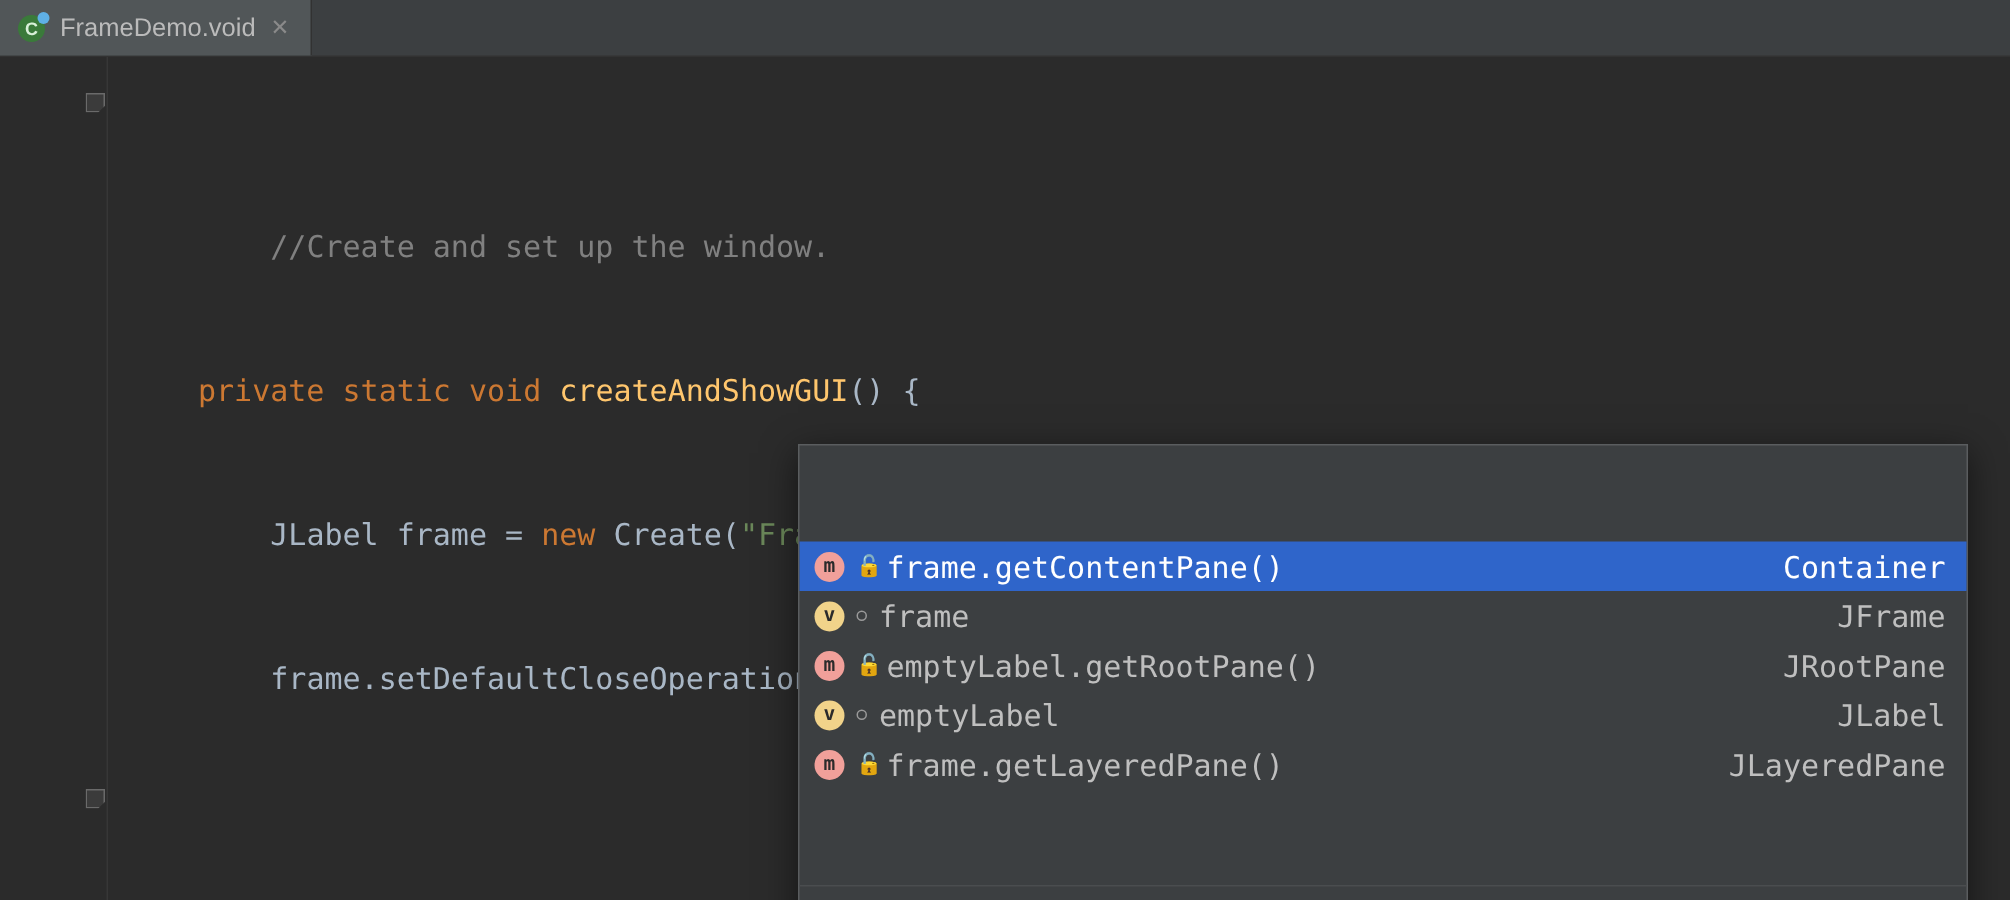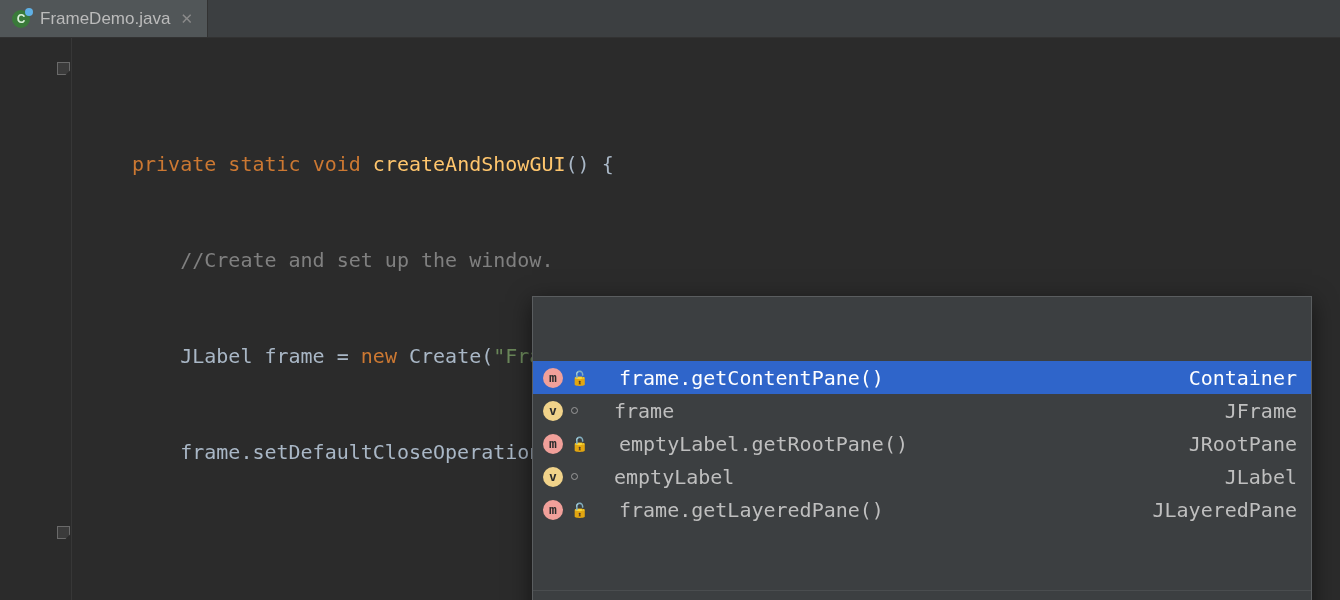--- a/index.html
+++ b/index.html
@@ -112,54 +112,54 @@
   .badge.v { background: #f1d38a; } 
   .popup .item .access {
     width: 12px; flex:none; font-size: 14px; line-height: 1;
     color: #7cae52;
   }
   .popup .item.selected .access { color: #cfe8b5; }
   .popup .item .dot {
     width: 7px; height: 7px; border-radius: 50%;
     border: 1.5px solid #9a9a9a; flex:none;
   }
-  .popup .item .label { flex: none; margin-left: 28px; }
+  .popup .item .label { flex: none; }
   .popup .item .spacer { flex: 1; }
   .popup .item .type { flex: none; text-align: right; }
   .popup .hint {
     padding: 6px 12px 8px;
     font-family: "Segoe UI", "Helvetica Neue", Arial, sans-serif;
     font-size: 16px;
     color: #9a9a9a;
     display: flex; align-items: center; gap: 10px;
     border-top: 1px solid #4a4d4f;
   }
   .popup .hint .pi { color: #4aa5c4; font-style: italic; font-family: serif; font-size: 20px; }
 </style>
 </head>
 <body>
 
 <div class="tabbar">
   <div class="tab">
     <span class="file-icon">C</span>
-    <span>FrameDemo.java</span>
+    <span>FrameDemo.void</span>
     <span class="close">✕</span>
   </div>
 </div>
 
 <div class="editor">
   <div class="gutter">
     <span class="fold-mark" style="top:24px"></span>
     <span class="fold-mark" style="top:488px"></span>
   </div>
 
   <div class="code">
     
+    <div class="line">    <span class="cmt">//Create and set up the window.</span></div>
     <div class="line"><span class="kw">private</span> <span class="kw">static</span> <span class="kw">void</span> <span style="color:#ffc66d">createAndShowGUI</span><span>() {</span></div>
-    <div class="line">    <span class="cmt">//Create and set up the window.</span></div>
     <div class="line">    <span>JLabel frame = </span><span class="kw">new</span><span> Create(</span><span class="str">"FrameDemo"</span><span>);</span></div>
     <div class="line">    <span>frame.setDefaultCloseOperation(WindowConstants.</span><span class="fld">EXIT_ON_CLOSE</span><span>);</span></div>
     <div class="line"> </div>
     
     
     
     
     
     
     

